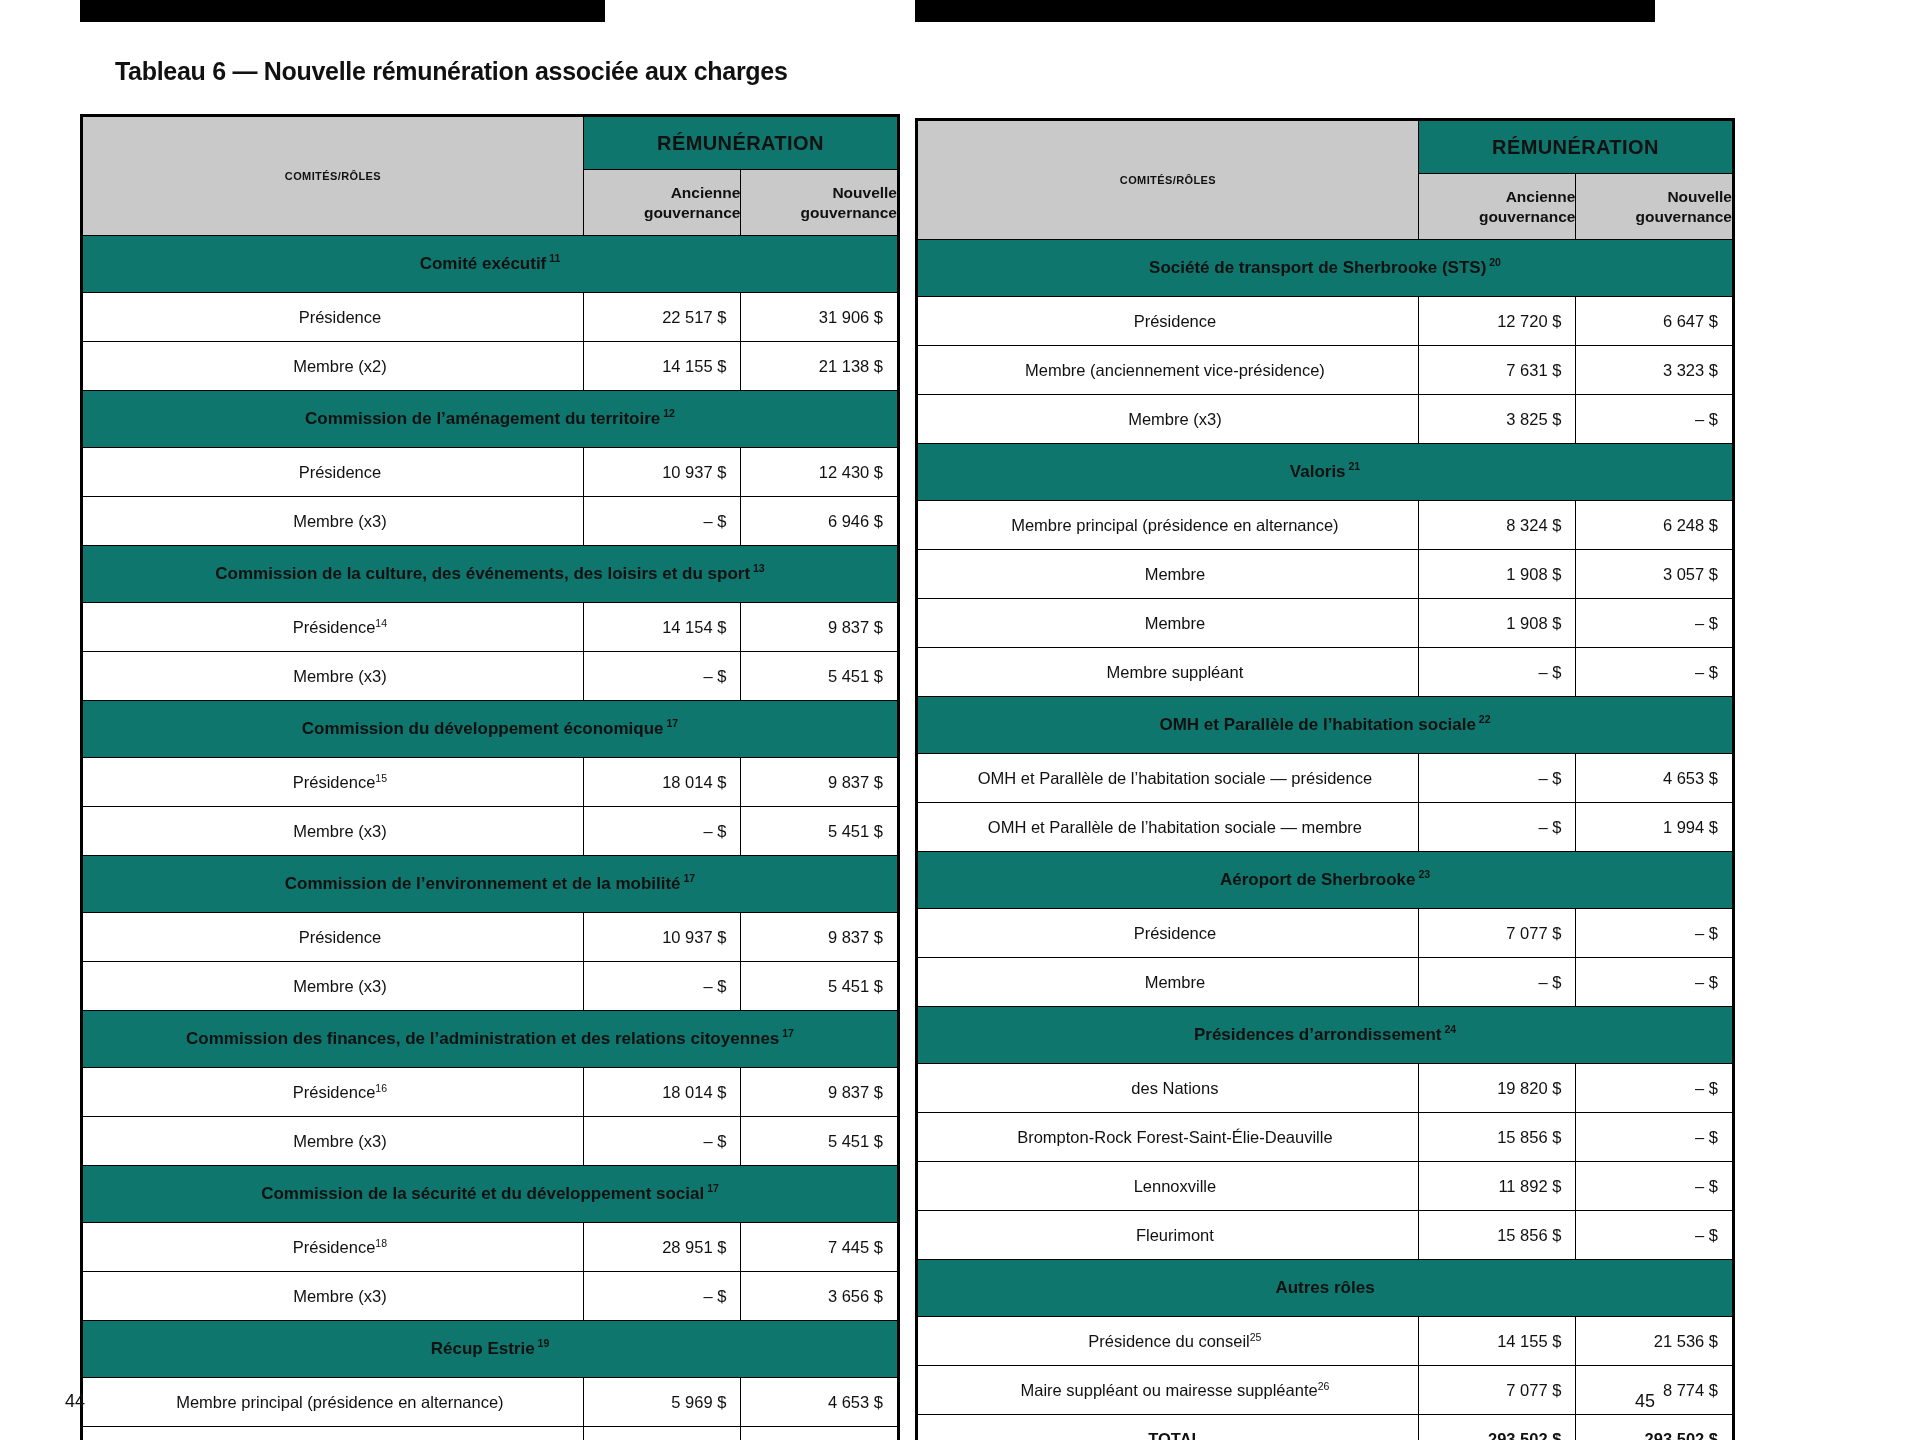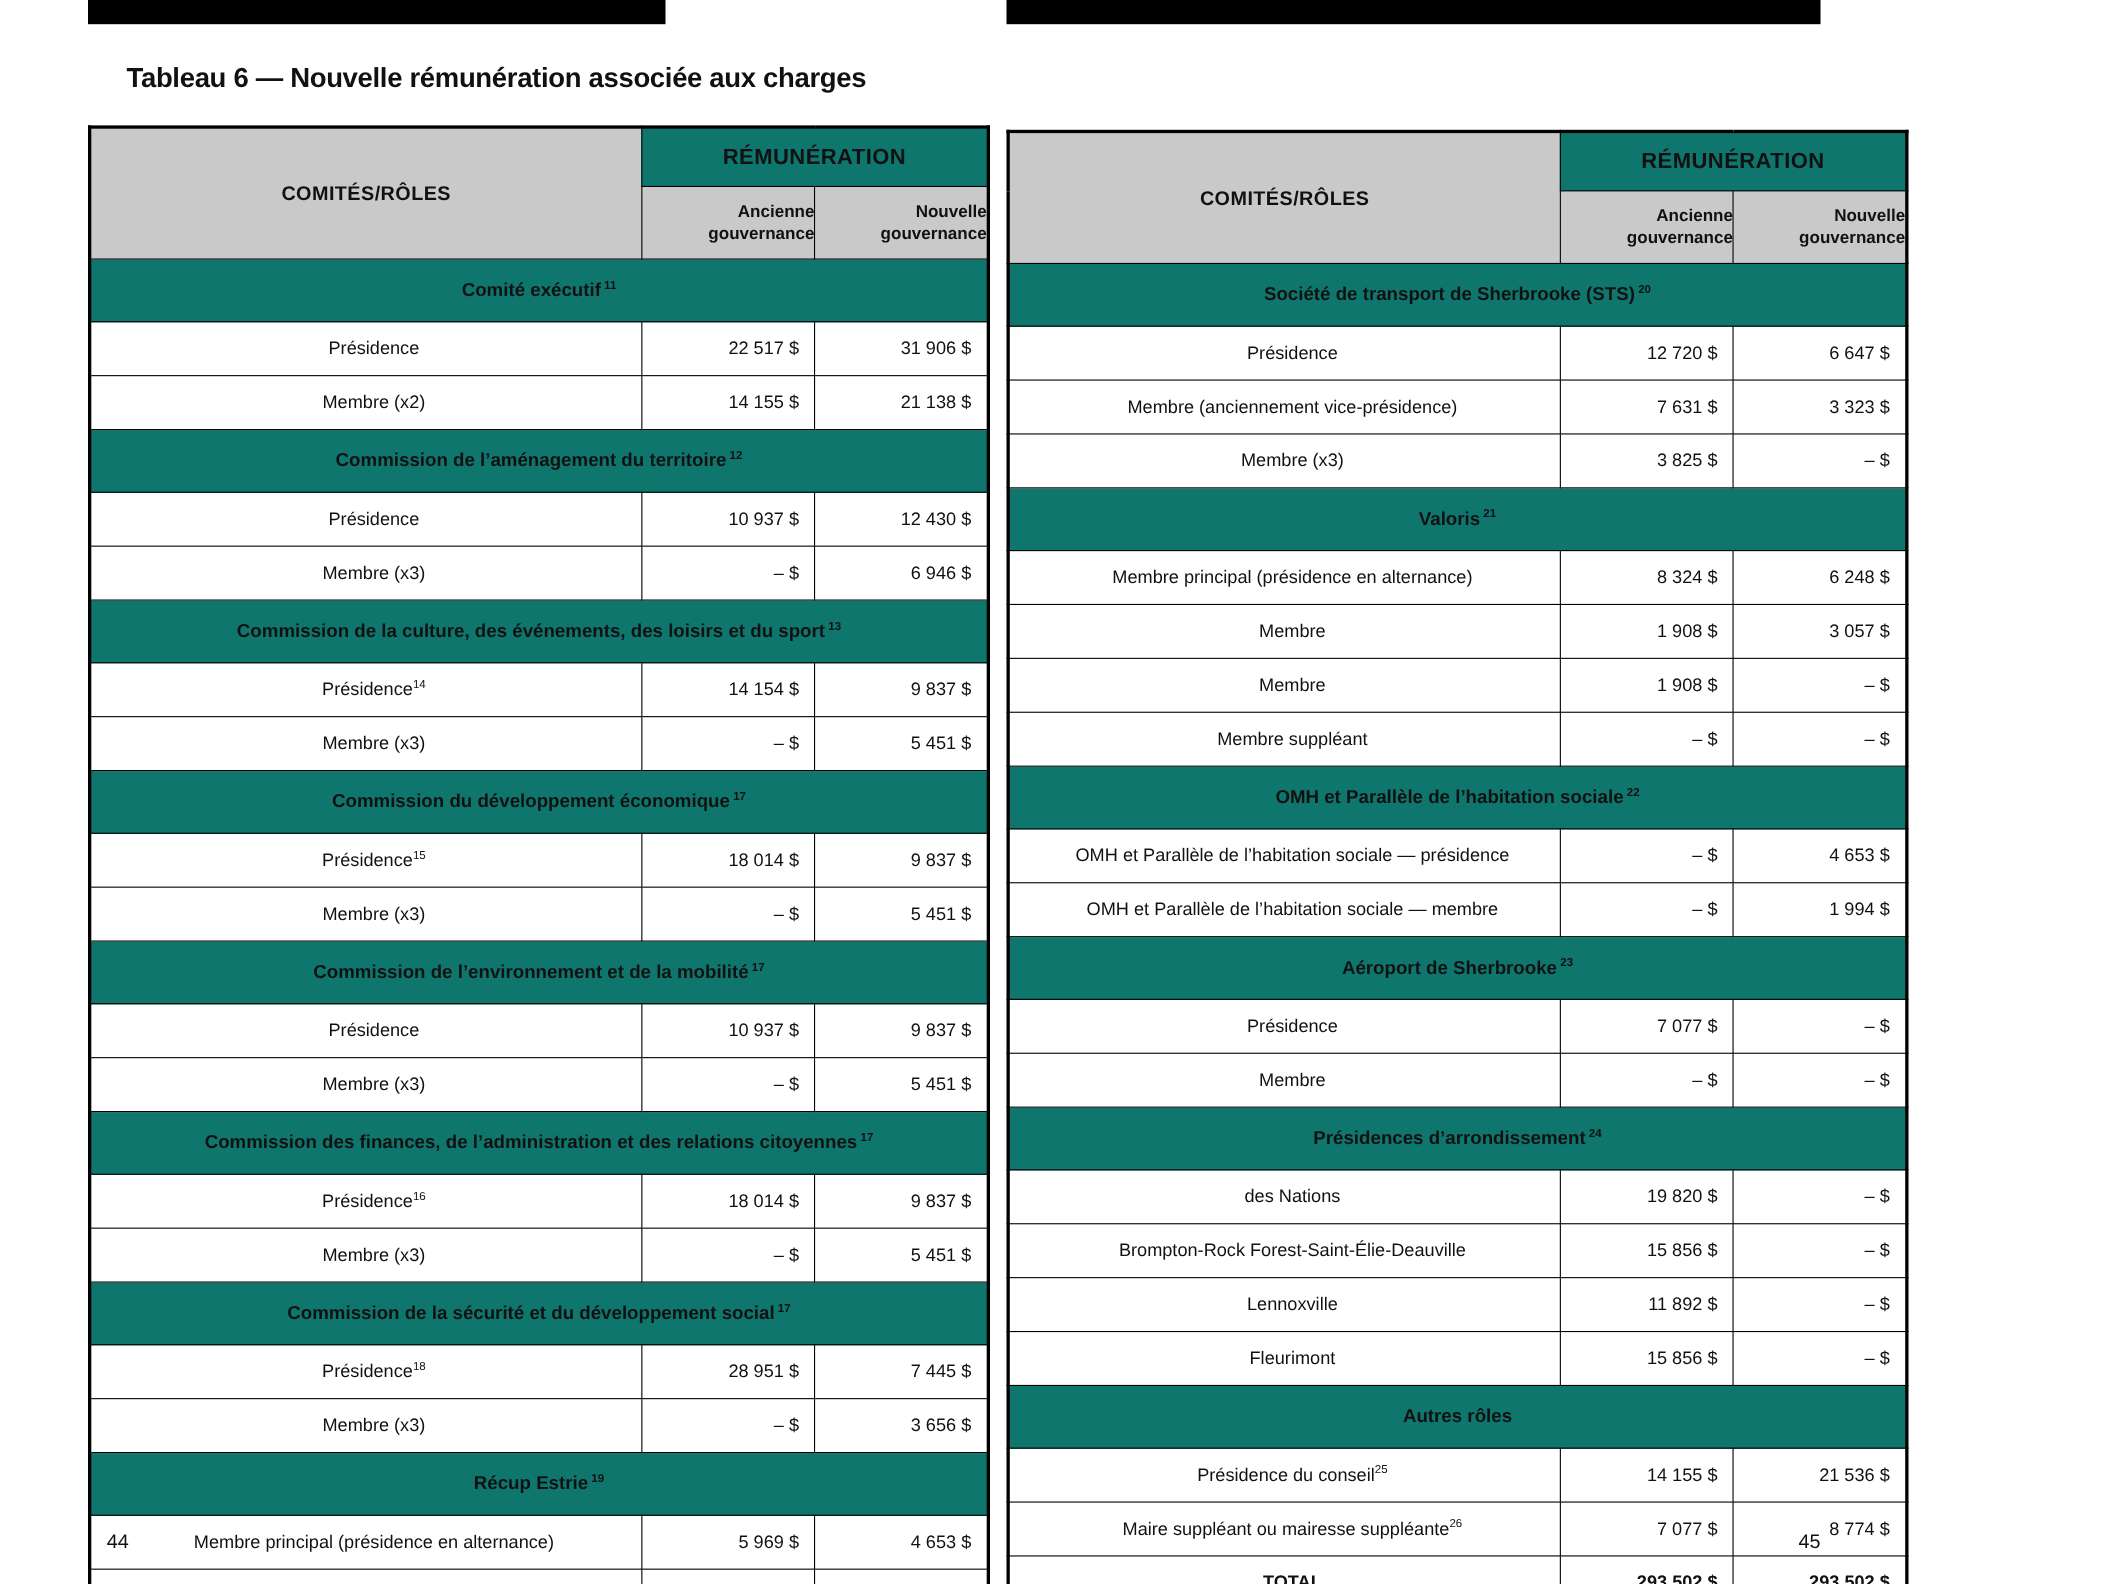--- a/index.html
+++ b/index.html
@@ -57,21 +57,21 @@
   td, th {
     border: 1.5px solid #000;
     padding: 0;
     font-size: 16.5px;
     vertical-align: middle;
   }
   .hdr-roles {
     background: #c9c9c9;
     text-align: center;
     font-weight: bold;
-    font-size: 18px;
+    font-size: 11px;
     letter-spacing: 0.4px;
     height: 118px;
   }
   .hdr-remun {
     background: #0f766e;
     text-align: center;
     font-weight: bold;
     font-size: 20px;
     letter-spacing: 0.4px;
     height: 52px;
@@ -109,21 +109,21 @@
     font-size: 10.5px;
     vertical-align: super;
     line-height: 0;
   }
   .folio {
     position: absolute;
     bottom: 28px;
     font-size: 18px;
     color: #111;
   }
-  .folio-left { left: 97px; }
+  .folio-left { left: 65px; }
   .folio-right { right: 80px; }
   .col-label { width: 500px; }
   .col-num { width: 157px; }
 </style>
 </head>
 <body>
 
 <div class="spread">
 
   <div class="page page-left">

